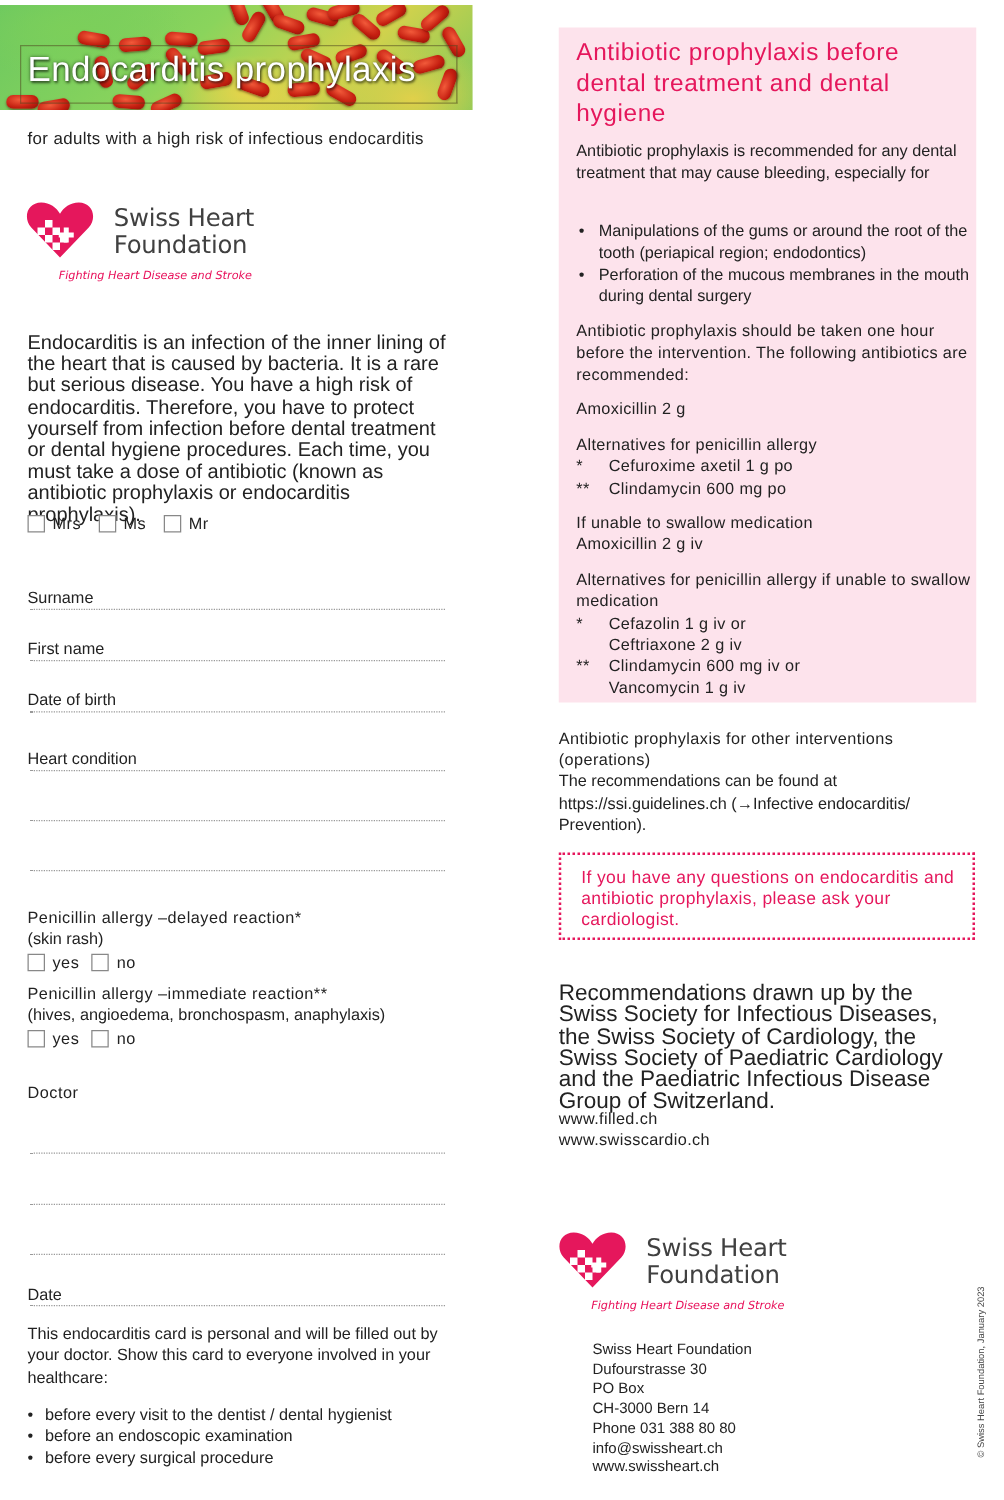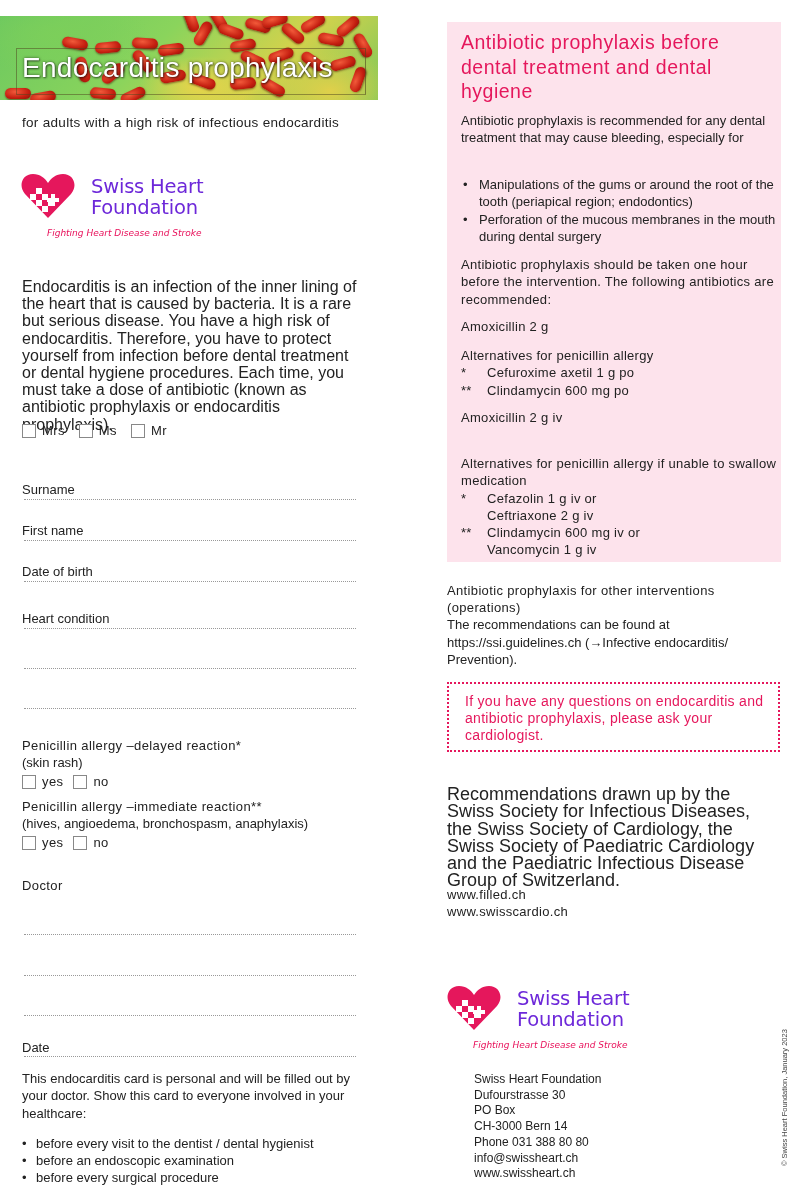--- a/index.html
+++ b/index.html
@@ -1,20 +1,20 @@
 <!DOCTYPE html>
 <html><head>
   <meta charset="utf-8">
   <style>
     * { margin: 0; padding: 0; box-sizing: border-box; }
     html, body { width: 803px; height: 1200px; background: #ffffff; overflow: hidden; }
     body { position: relative; font-family: "Liberation Sans", sans-serif; color: #222; }
 
     
-    .left { position: absolute; left: 0; top: 16px; width: 380px; height: 964px; padding-left: 20px; }
+    .left { position: absolute; left: 0; top: 4px; width: 380px; height: 964px; padding-left: 20px; }
 
     .banner {
       position: absolute; left: 0; top: 0; width: 378px; height: 84px; overflow: hidden;
       background:
         radial-gradient(ellipse 60px 30px at 200px 70px, #e8d44a 0%, rgba(232,212,74,0) 100%),
         radial-gradient(ellipse 70px 40px at 330px 75px, #e0d04a 0%, rgba(224,208,74,0) 100%),
         radial-gradient(ellipse 90px 40px at 60px 20px, #7ccf5a 0%, rgba(124,207,90,0) 100%),
         linear-gradient(135deg, #6cc860 0%, #8ad45c 40%, #d3d24c 70%, #7cc85a 100%);
     }
     .banner .germ {
@@ -34,21 +34,21 @@
     }
 
     .subtitle {
       position: absolute; left: 22px; top: 98px; width: 330px;
       font-size: 13.5px; line-height: 17px; color: #222; letter-spacing: 0.3px;
     }
 
     .logo { position: absolute; width: 190px; height: 70px; }
     .logo .heart { position: absolute; left: 0; top: 0; width: 54px; height: 48px; }
     .logo .name {
-      position: absolute; left: 70px; top: 4px; font-size: 19.5px; line-height: 21px; color: #6d28d9;
+      position: absolute; left: 70px; top: 4px; font-size: 19.5px; line-height: 21px; color: #404040;
       font-family: "DejaVu Sans", sans-serif; letter-spacing: -0.2px;
     }
     .logo .tagline {
       position: absolute; left: 26px; top: 56px; font-size: 9px; color: #e8105a; font-style: italic;
       font-family: "DejaVu Sans", sans-serif; white-space: nowrap;
     }
     .logo-left { left: 21px; top: 156px; }
     .logo-right { left: 447px; top: 984px; }
 
     .intro {
@@ -298,20 +298,21 @@
         <span>Cefuroxime axetil 1 g po</span>
       </li>
     <li>
         <span class="mark">**</span>
         <span>Clindamycin 600 mg po</span>
       </li>
   </ul>
 </div>
 
 <div class="rt lsp" style="top:409px;">
+  <div>If unable to swallow medication</div>
   <div>Amoxicillin 2 g iv</div>
 </div>
 
 <div class="rt lsp" style="top:455px;">
   <div>Alternatives for penicillin allergy if unable to swallow medication</div>
   <ul class="star-list">
     <li>
         <span class="mark">*</span>
         <span>Cefazolin 1 g iv or</span>
       </li>

